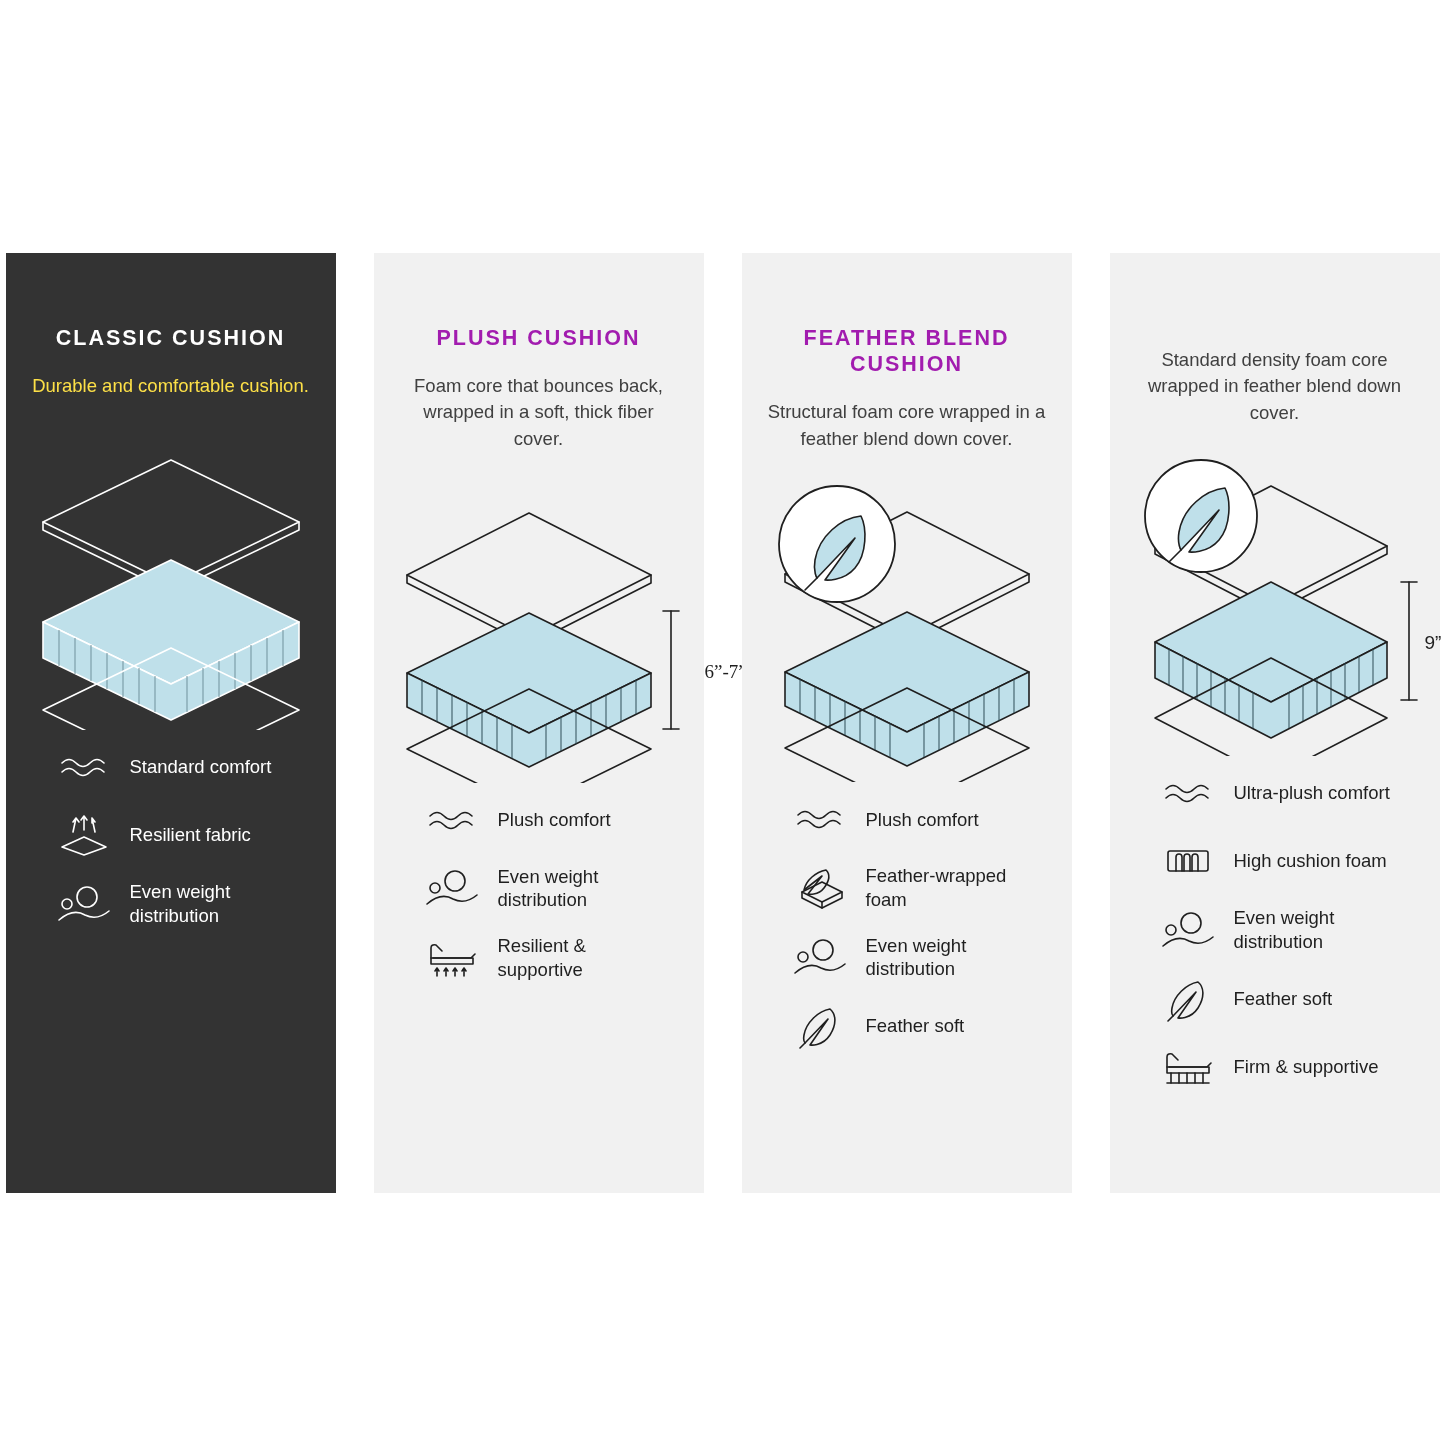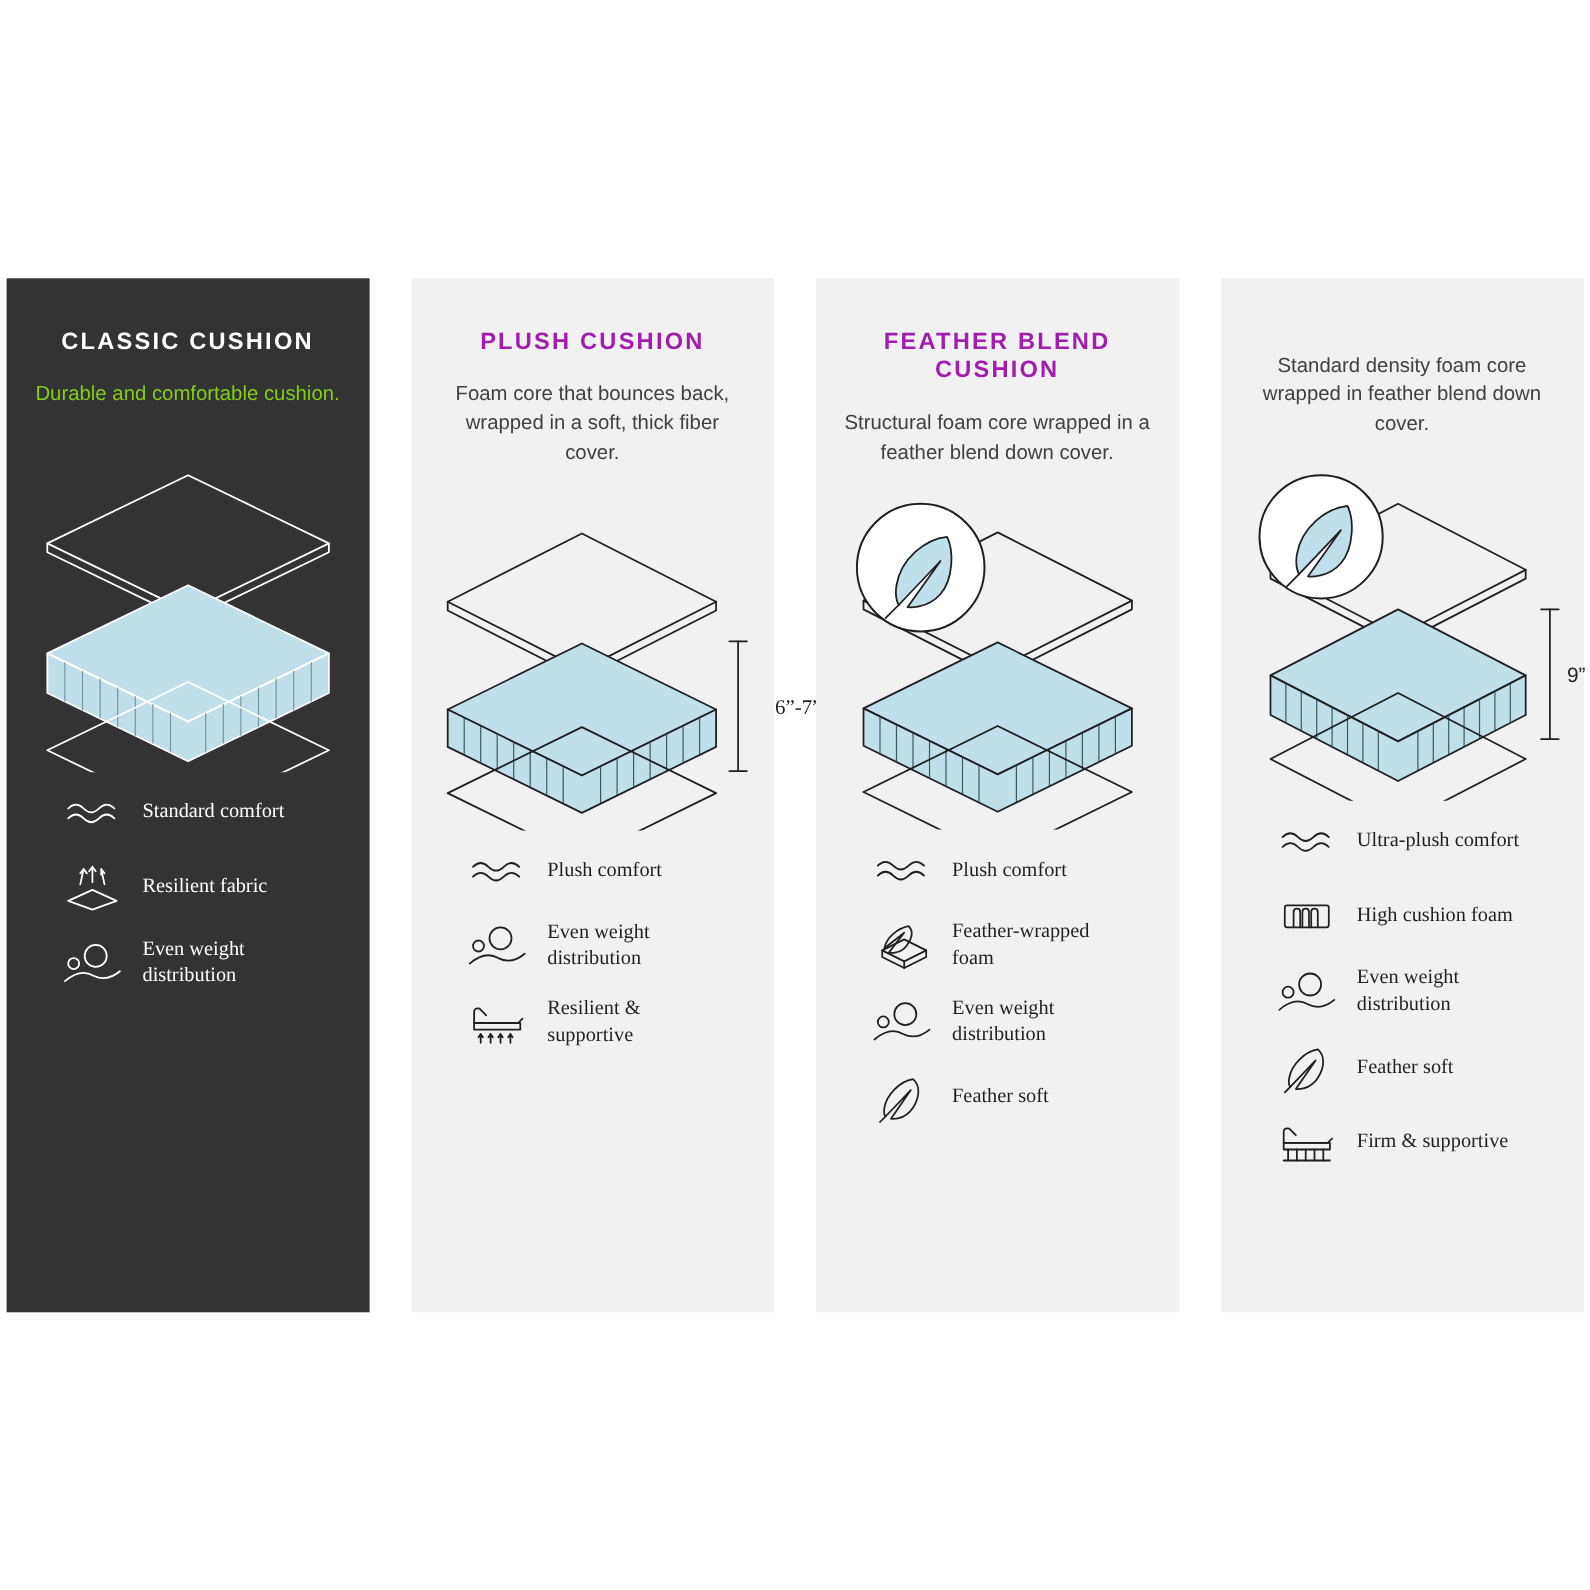--- a/index.html
+++ b/index.html
@@ -27,21 +27,21 @@
     height: 940px;
     display: flex;
     justify-content: center;
     gap: 38px;
   }
   .card {
     width: 330px;
     height: 940px;
     background: #f1f1f1;
     box-sizing: border-box;
-    padding: 44px 24px 0 24px;
+    padding: 72px 24px 0 24px;
     display: flex;
     flex-direction: column;
     align-items: center;
     position: relative;
   }
   .card.dark {
     background: #333333;
   }
   .card-title {
     font-size: 21.5px;
@@ -57,38 +57,37 @@
   }
   .card-desc {
     font-size: 18.5px;
     color: #404040;
     text-align: center;
     line-height: 1.42;
     margin-top: 22px;
     max-width: 282px;
   }
   .card.dark .card-desc {
-    color: #84cc16;
+    color: #fde047;
   }
   .art {
     position: relative;
     width: 300px;
     height: 300px;
     margin-top: 12px;
   }
   .art svg { display: block; }
   .features {
     width: 100%;
     margin-top: 14px;
     display: flex;
     flex-direction: column;
     gap: 22px;
     padding-left: 26px;
     box-sizing: border-box;
-    font-family: Liberation Serif, serif;
   }
   .feature {
     display: flex;
     align-items: center;
     gap: 18px;
   }
   .feature-icon {
     width: 56px;
     min-width: 56px;
     height: 46px;

